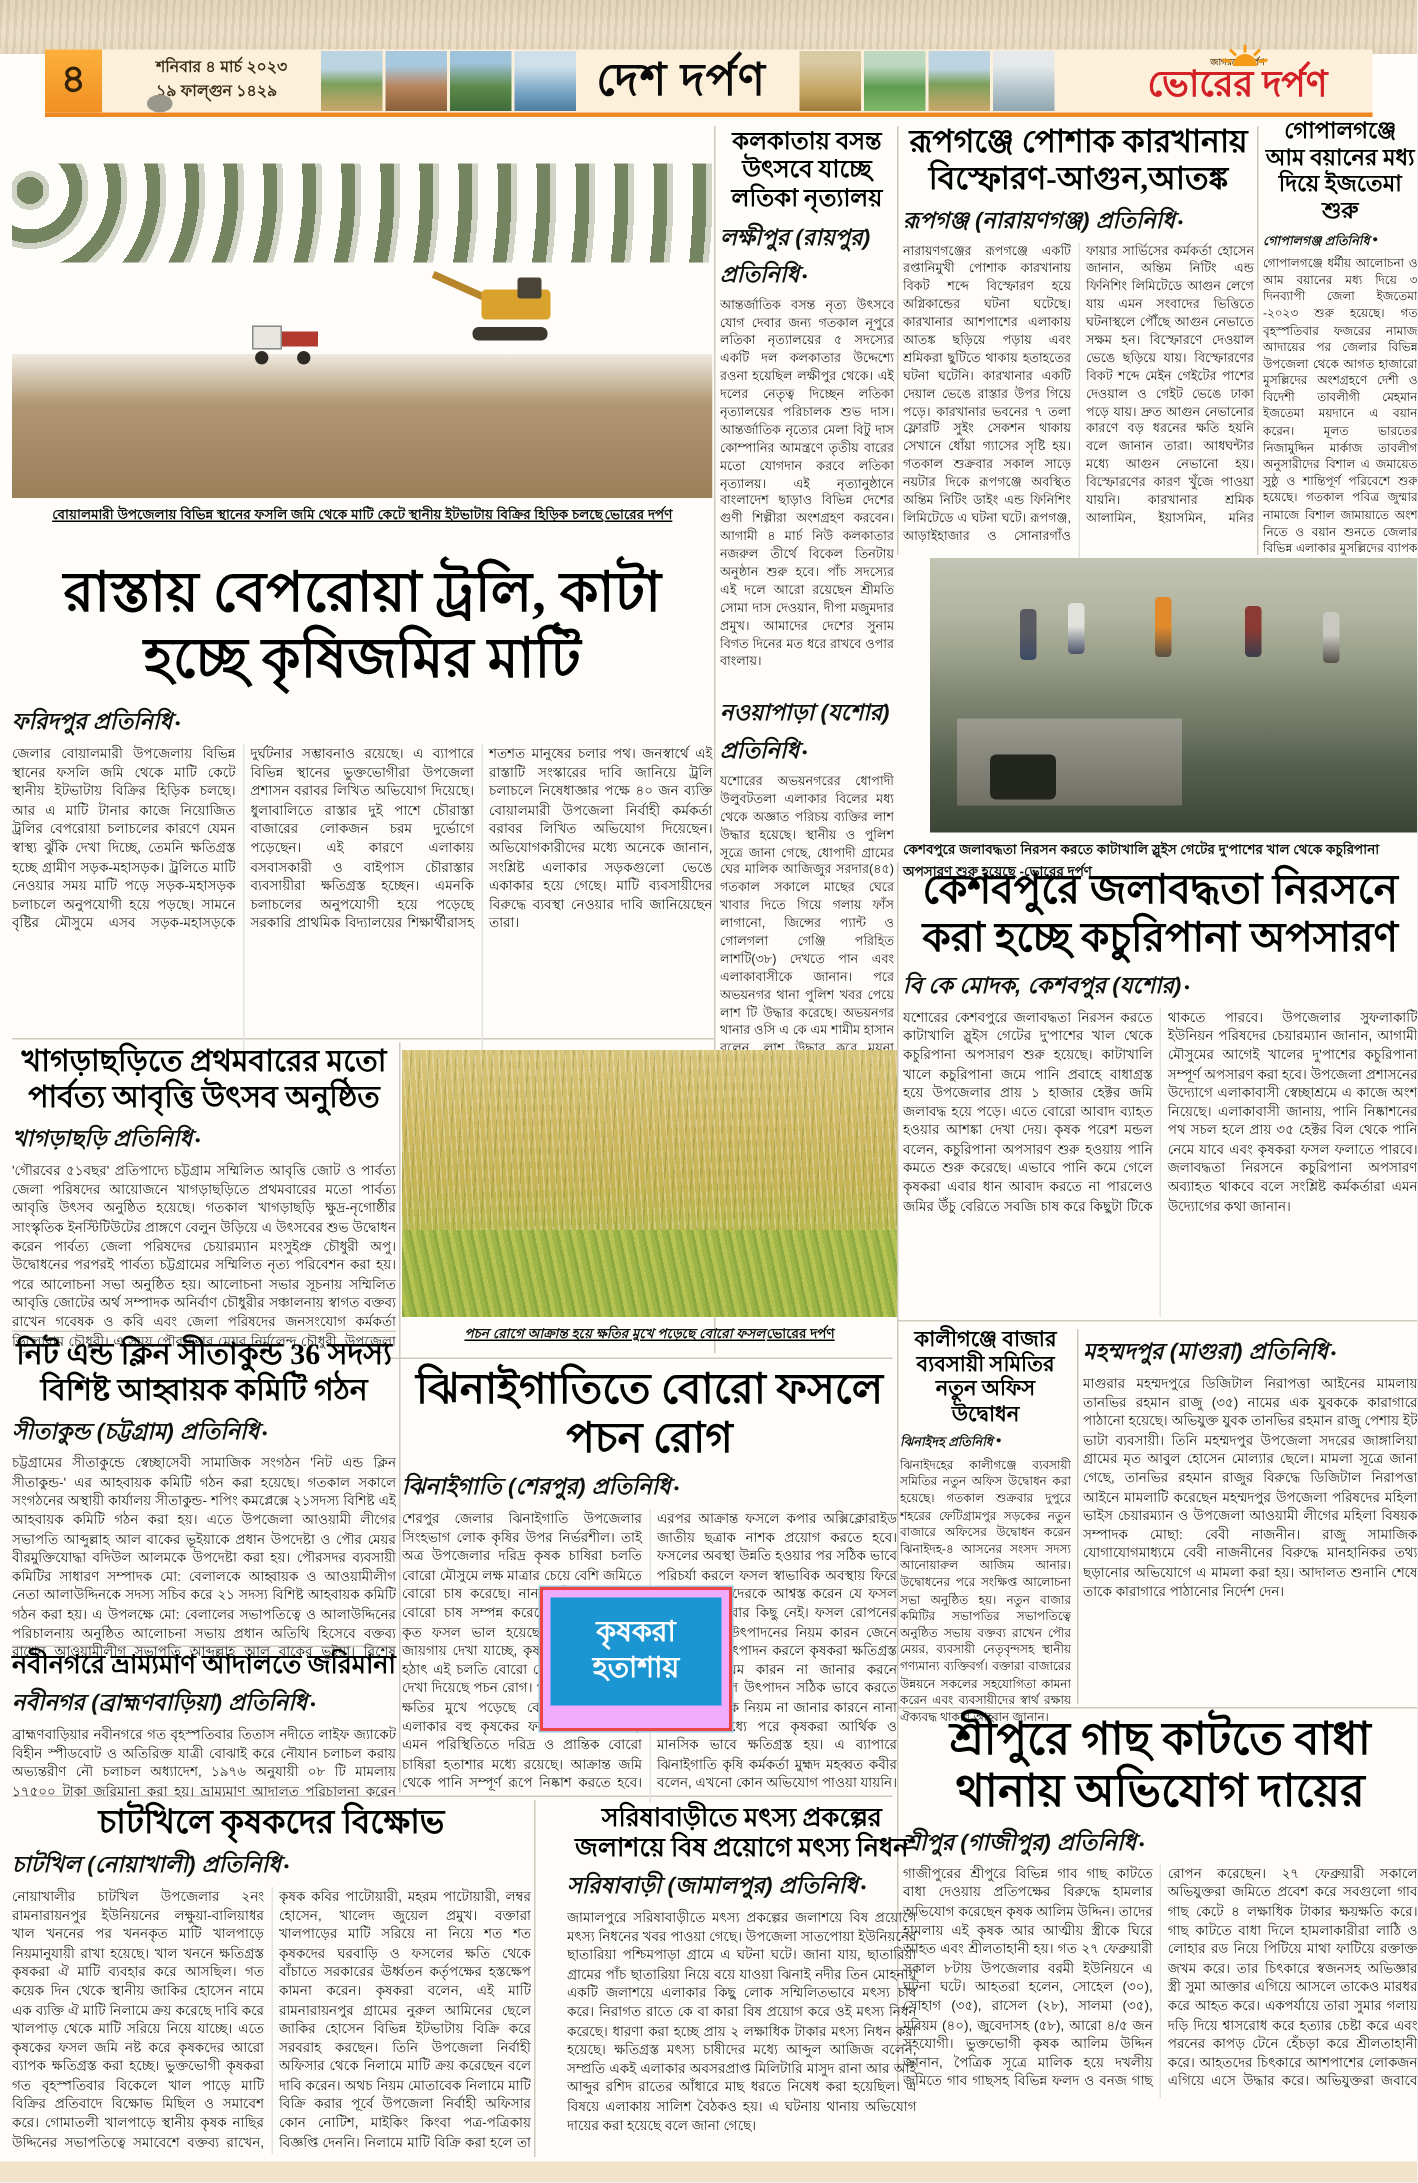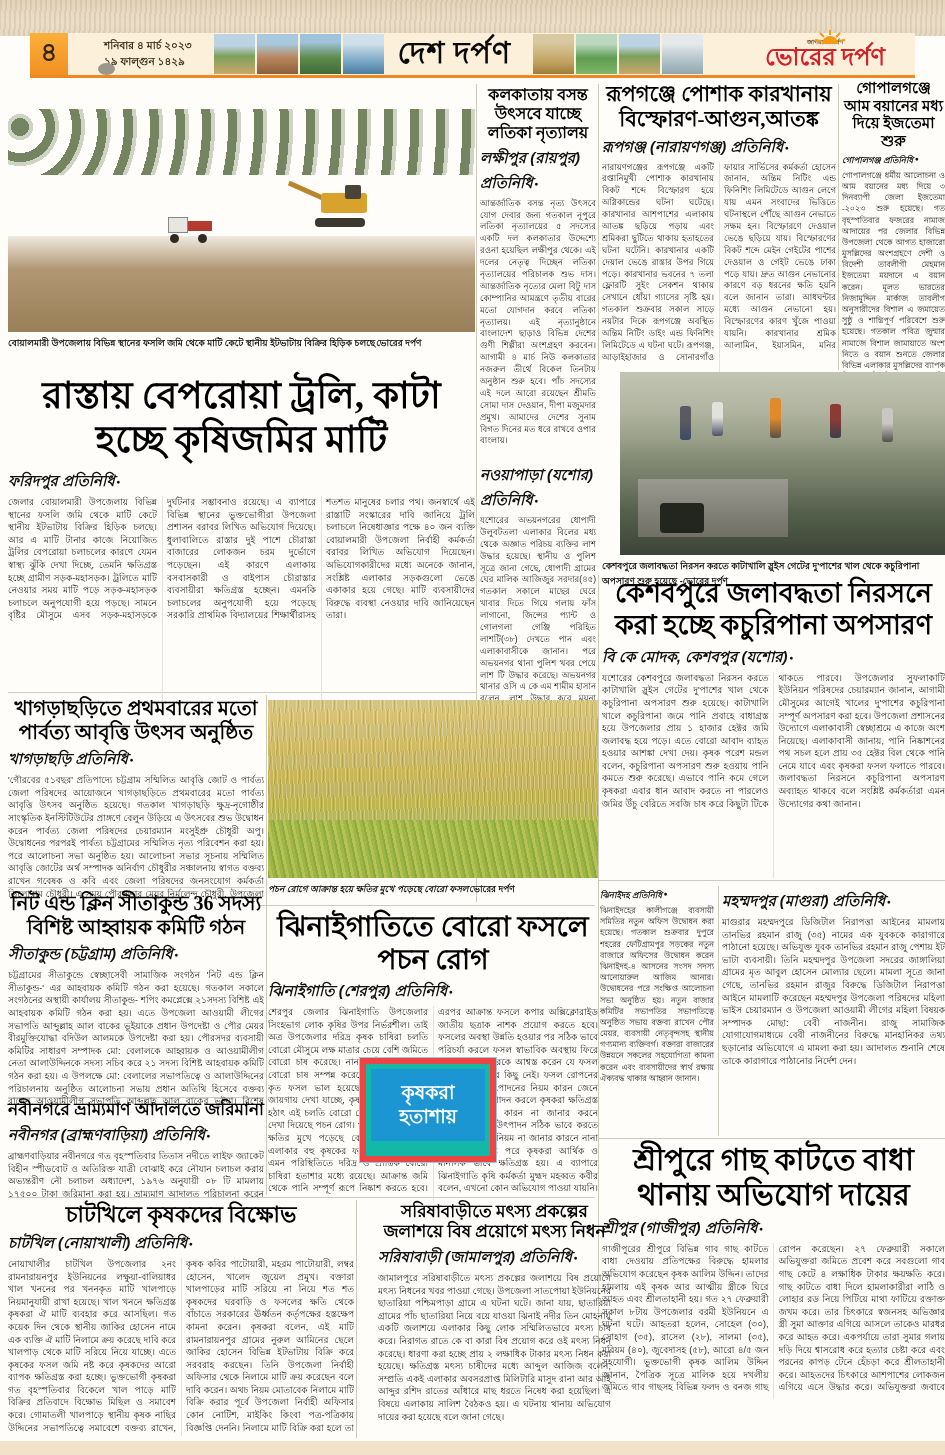--- a/index.html
+++ b/index.html
@@ -32,21 +32,21 @@
   .masthead .logotext{font:900 24px "Liberation Serif",serif;color:#d42027;line-height:1;white-space:nowrap;}
   .sun{position:absolute;left:72px;top:-9px;}
   
   .art{position:absolute;}
   .hl{font-family:"Liberation Serif",serif;font-weight:700;color:#000;text-align:center;line-height:1.18;}
   .by{font-weight:700;font-style:italic;font-size:15px;color:#111;margin:3px 0 2px;}
   .by::after{content:" \25CF";font-size:6.5px;vertical-align:2px;}
   .bd{font-size:9px;line-height:1.4;text-align:justify;color:#1c1c1c;overflow:hidden;}
   .cols2{column-count:2;column-gap:10px;column-rule:1px solid #e2e2e2;}
   .cols3{column-count:3;column-gap:10px;column-rule:1px solid #e2e2e2;}
-  .caprow{display:flex;justify-content:flex-start;align-items:flex-start;gap:1px;}
+  .caprow{display:flex;justify-content:center;align-items:flex-start;gap:1px;text-decoration:underline;}
   .cap{font-size:9px;font-weight:700;color:#111;}
   .credit{font-size:9px;font-weight:700;color:#111;white-space:nowrap;}
   .vline{position:absolute;width:1px;background:#cfcabe;}
   .hline{position:absolute;height:1px;background:#cfcabe;}
   
   .photo{position:absolute;overflow:hidden;}
   .ph-lead{background:linear-gradient(180deg,#dedbd2 0%,#d5d2c5 10%,#a9ad8c 16%,#9aa27e 24%,#b3a68b 38%,#c0ae8e 55%,#b09а76 70%,#ab9372 82%,#9c8563 100%);}
   .ph-lead .canopy{position:absolute;left:0;top:14px;width:100%;height:66px;opacity:.85;
     background:repeating-radial-gradient(circle at 12px 18px,#5d6f45 0 9px,rgba(93,111,69,.35) 9px 13px,transparent 13px 26px);}
   .ph-lead .dirt{position:absolute;left:0;bottom:0;width:100%;height:96px;
@@ -70,21 +70,21 @@
   .p3{background:linear-gradient(180deg,#e08a2c 50%,#5a5044);}
   .p4{background:linear-gradient(180deg,#8c3a34 45%,#3a3e4c);}
   .p5{background:linear-gradient(180deg,#c8c8c0 45%,#55504a);}
   .ph-rice{background:linear-gradient(180deg,#d9c57b 0%,#cfb963 28%,#c6b455 50%,#b9b850 68%,#a5b248 84%,#94a93f 100%);}
   .ph-rice .tex{position:absolute;inset:0;
     background:repeating-linear-gradient(86deg,rgba(255,255,250,.28) 0 1px,transparent 1px 4px),
                repeating-linear-gradient(94deg,rgba(110,120,40,.25) 0 1px,transparent 1px 6px);}
   .ph-rice .green{position:absolute;left:0;bottom:0;width:100%;height:58px;
     background:repeating-linear-gradient(78deg,#8aa83f 0 2px,#b7c452 2px 5px,#9db547 5px 8px);opacity:.9;}
   
-  .hibox-outer{position:absolute;background:#14b8a6;border:6px solid #ef4444;box-shadow:0 0 0 1px #9cc7de;padding:5px;}
+  .hibox-outer{position:absolute;background:#f0abfc;border:2px solid #ef4444;box-shadow:0 0 0 1px #9cc7de;padding:5px;}
   .hibox-inner{background:#1b96d3;color:#fff;font:700 19px/1.25 "Liberation Serif",serif;
     text-align:center;padding:8px 6px;height:calc(100% - 26px);display:flex;align-items:center;justify-content:center;}
 </style>
 </head>
 <body>
 
 <div class="page">
 
   <div class="top-strip"></div>
   <div class="bottom-strip"></div>
@@ -225,20 +225,21 @@
     <div class="person p5" style="left:262px;top:36px"></div>
   </div>
   <div class="art cap" style="left:602px;top:559px;width:343px">কেশবপুরে জলাবদ্ধতা নিরসন করতে কাটাখালি স্লুইস গেটের দু'পাশের খাল থেকে কচুরিপানা অপসারণ শুরু হয়েছে -ভোরের দর্পণ</div>
   <div class="art" style="left:602px;top:578px;width:343px;height:300px">
     <div class="hl" style="font-size:27px">কেশবপুরে জলাবদ্ধতা নিরসনে করা হচ্ছে কচুরিপানা অপসারণ</div>
     <div class="by">বি কে মোদক, কেশবপুর (যশোর)</div>
     <div class="bd cols2" style="height:206px">যশোরের কেশবপুরে জলাবদ্ধতা নিরসন করতে কাটাখালি স্লুইস গেটের দু'পাশের খাল থেকে কচুরিপানা অপসারণ শুরু হয়েছে। কাটাখালি খালে কচুরিপানা জমে পানি প্রবাহে বাধাগ্রস্ত হয়ে উপজেলার প্রায় ১ হাজার হেক্টর জমি জলাবদ্ধ হয়ে পড়ে। এতে বোরো আবাদ ব্যাহত হওয়ার আশঙ্কা দেখা দেয়। কৃষক পরেশ মন্ডল বলেন, কচুরিপানা অপসারণ শুরু হওয়ায় পানি কমতে শুরু করেছে। এভাবে পানি কমে গেলে কৃষকরা এবার ধান আবাদ করতে না পারলেও জমির উঁচু বেরিতে সবজি চাষ করে কিছুটা টিকে থাকতে পারবে। উপজেলার সুফলাকাটি ইউনিয়ন পরিষদের চেয়ারম্যান জানান, আগামী মৌসুমের আগেই খালের দু'পাশের কচুরিপানা সম্পূর্ণ অপসারণ করা হবে। উপজেলা প্রশাসনের উদ্যোগে এলাকাবাসী স্বেচ্ছাশ্রমে এ কাজে অংশ নিয়েছে। এলাকাবাসী জানায়, পানি নিষ্কাশনের পথ সচল হলে প্রায় ৩৫ হেক্টর বিল থেকে পানি নেমে যাবে এবং কৃষকরা ফসল ফলাতে পারবে। জলাবদ্ধতা নিরসনে কচুরিপানা অপসারণ অব্যাহত থাকবে বলে সংশ্লিষ্ট কর্মকর্তারা এমন উদ্যোগের কথা জানান।</div>
   </div>
 
   <div class="art" style="left:600px;top:886px;width:114px;height:248px">
+    <div class="hl" style="font-size:14px">কালীগঞ্জে বাজার ব্যবসায়ী সমিতির নতুন অফিস উদ্বোধন</div>
     <div class="by" style="font-size:8.5px">ঝিনাইদহ প্রতিনিধি</div>
     <div class="bd" style="font-size:8px;height:178px">ঝিনাইদহের কালীগঞ্জে ব্যবসায়ী সমিতির নতুন অফিস উদ্বোধন করা হয়েছে। গতকাল শুক্রবার দুপুরে শহরের ফেটিগ্রামপুর সড়কের নতুন বাজারে অফিসের উদ্বোধন করেন ঝিনাইদহ-৪ আসনের সংসদ সদস্য আনোয়ারুল আজিম আনার। উদ্বোধনের পরে সংক্ষিপ্ত আলোচনা সভা অনুষ্ঠিত হয়। নতুন বাজার কমিটির সভাপতির সভাপতিত্বে অনুষ্ঠিত সভায় বক্তব্য রাখেন পৌর মেয়র, ব্যবসায়ী নেতৃবৃন্দসহ স্থানীয় গণ্যমান্য ব্যক্তিবর্গ। বক্তারা বাজারের উন্নয়নে সকলের সহযোগিতা কামনা করেন এবং ব্যবসায়ীদের স্বার্থ রক্ষায় ঐক্যবদ্ধ থাকার আহ্বান জানান।</div>
   </div>
 
   <div class="art" style="left:722px;top:886px;width:223px;height:248px">
     <div class="by">মহম্মদপুর (মাগুরা) প্রতিনিধি</div>
     <div class="bd" style="height:178px">মাগুরার মহম্মদপুরে ডিজিটাল নিরাপত্তা আইনের মামলায় তানভির রহমান রাজু (৩৫) নামের এক যুবককে কারাগারে পাঠানো হয়েছে। অভিযুক্ত যুবক তানভির রহমান রাজু পেশায় ইট ভাটা ব্যবসায়ী। তিনি মহম্মদপুর উপজেলা সদরের জাঙ্গালিয়া গ্রামের মৃত আবুল হোসেন মোল্যার ছেলে। মামলা সূত্রে জানা গেছে, তানভির রহমান রাজুর বিরুদ্ধে ডিজিটাল নিরাপত্তা আইনে মামলাটি করেছেন মহম্মদপুর উপজেলা পরিষদের মহিলা ভাইস চেয়ারম্যান ও উপজেলা আওয়ামী লীগের মহিলা বিষয়ক সম্পাদক মোছা: বেবী নাজনীন। রাজু সামাজিক যোগাযোগমাধ্যমে বেবী নাজনীনের বিরুদ্ধে মানহানিকর তথ্য ছড়ানোর অভিযোগে এ মামলা করা হয়। আদালত শুনানি শেষে তাকে কারাগারে পাঠানোর নির্দেশ দেন।</div>
   </div>
 
   <div class="art" style="left:602px;top:1142px;width:343px;height:254px">

